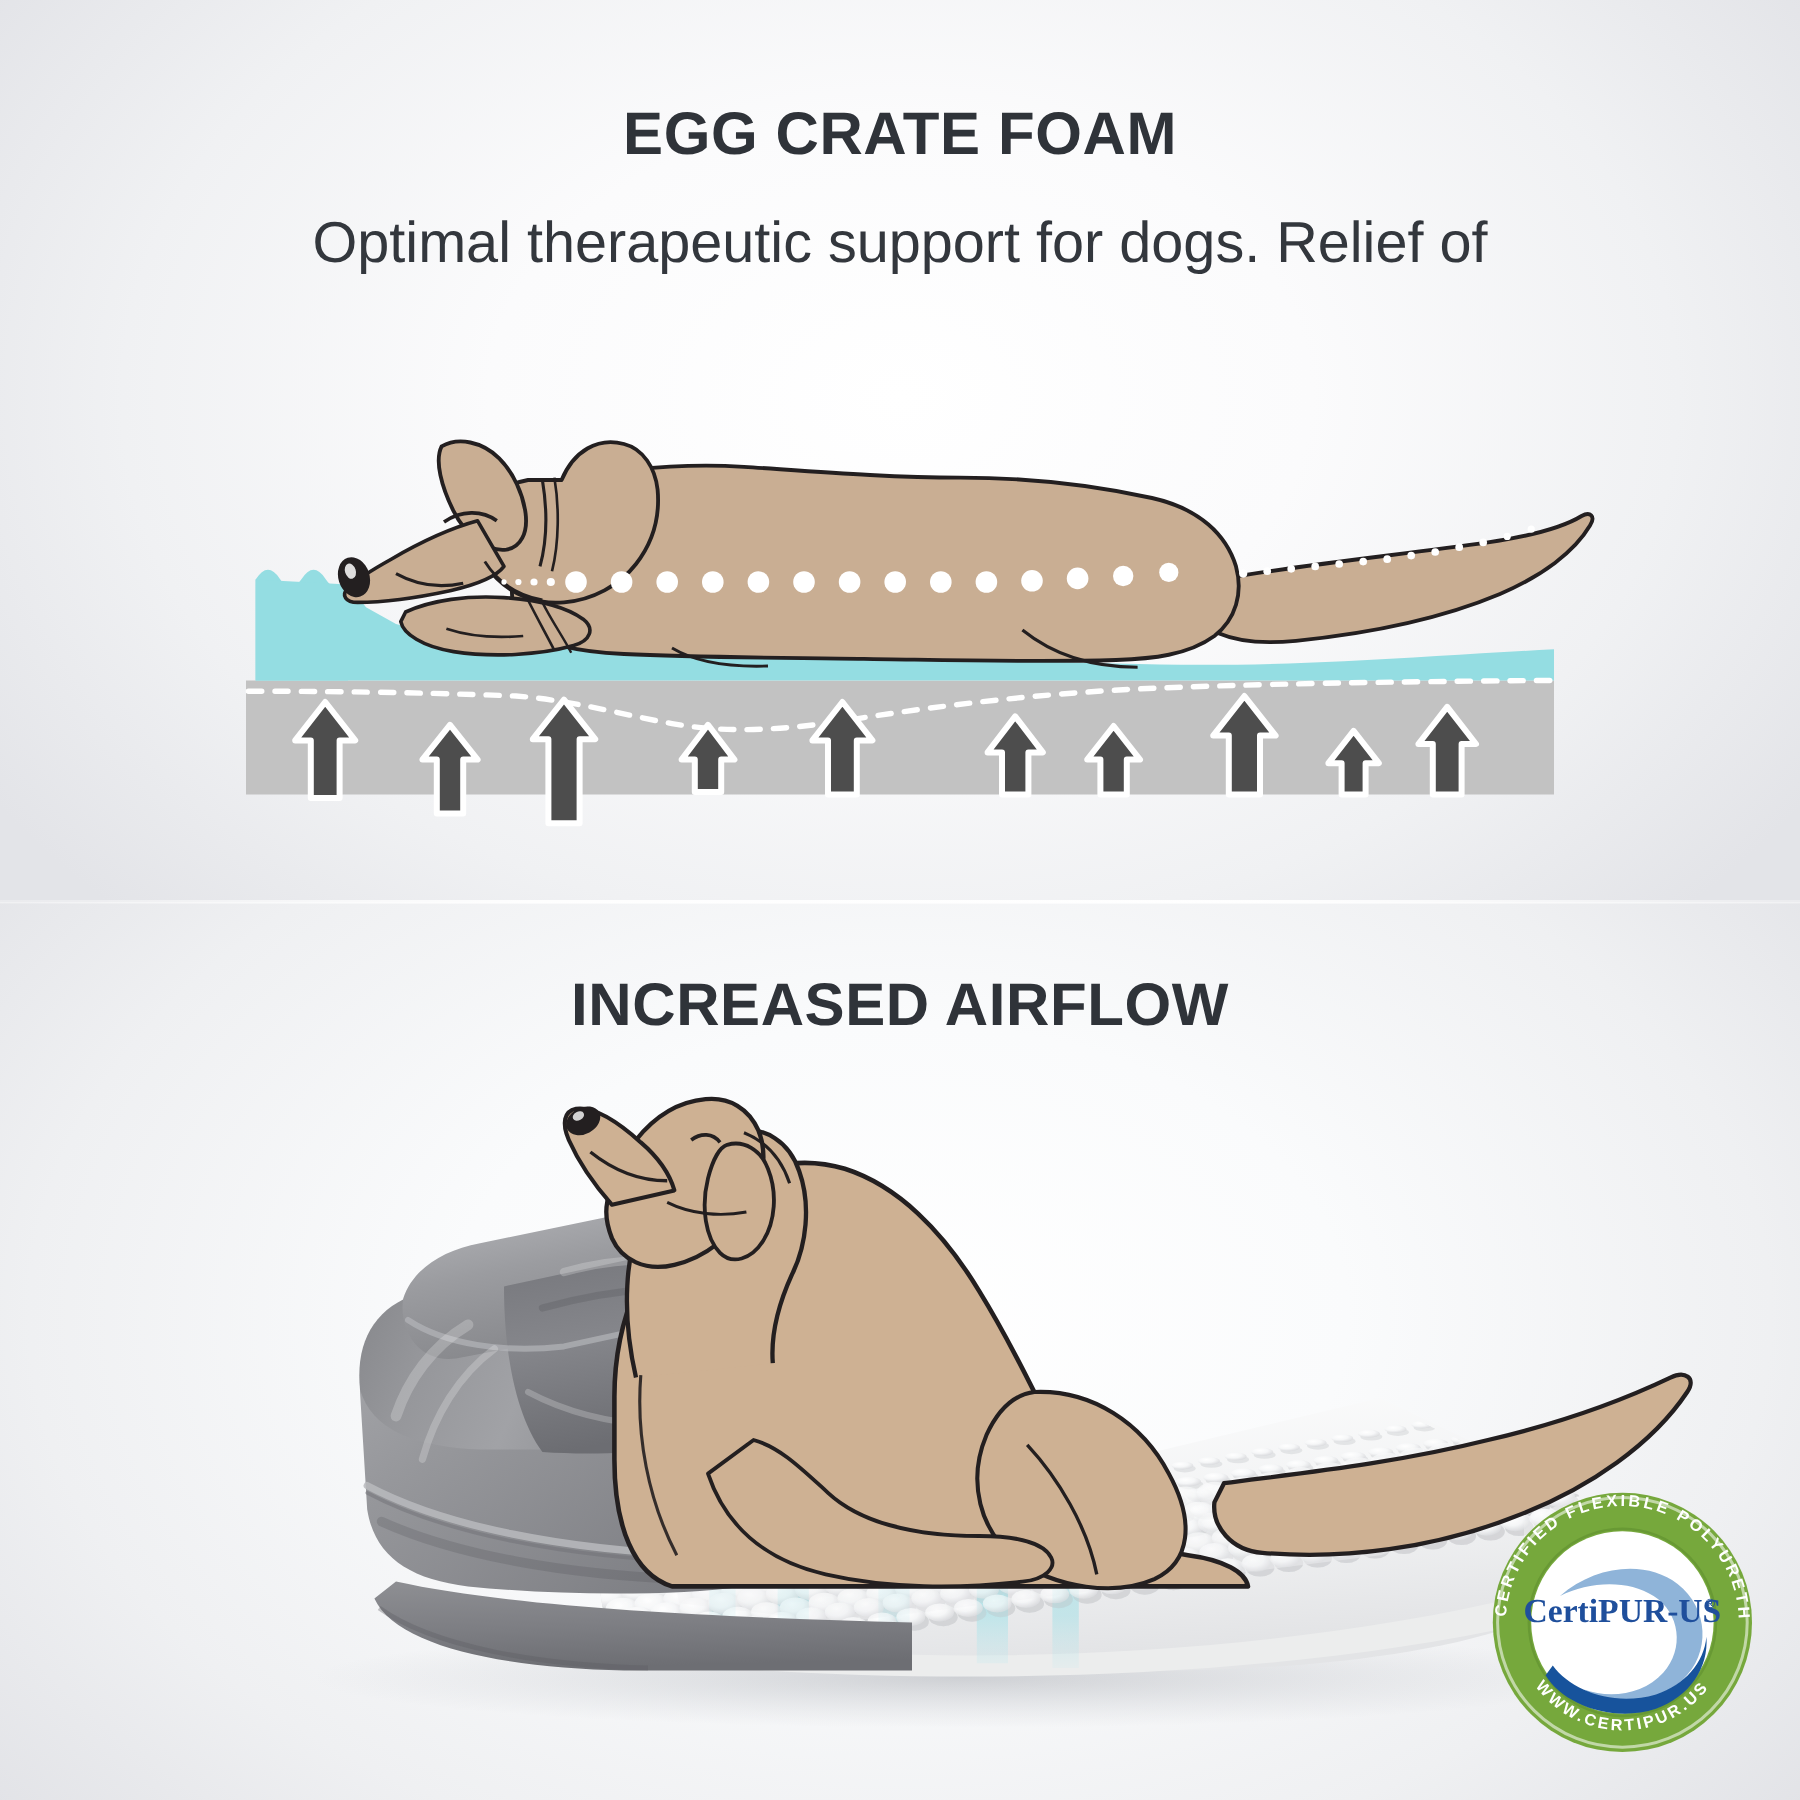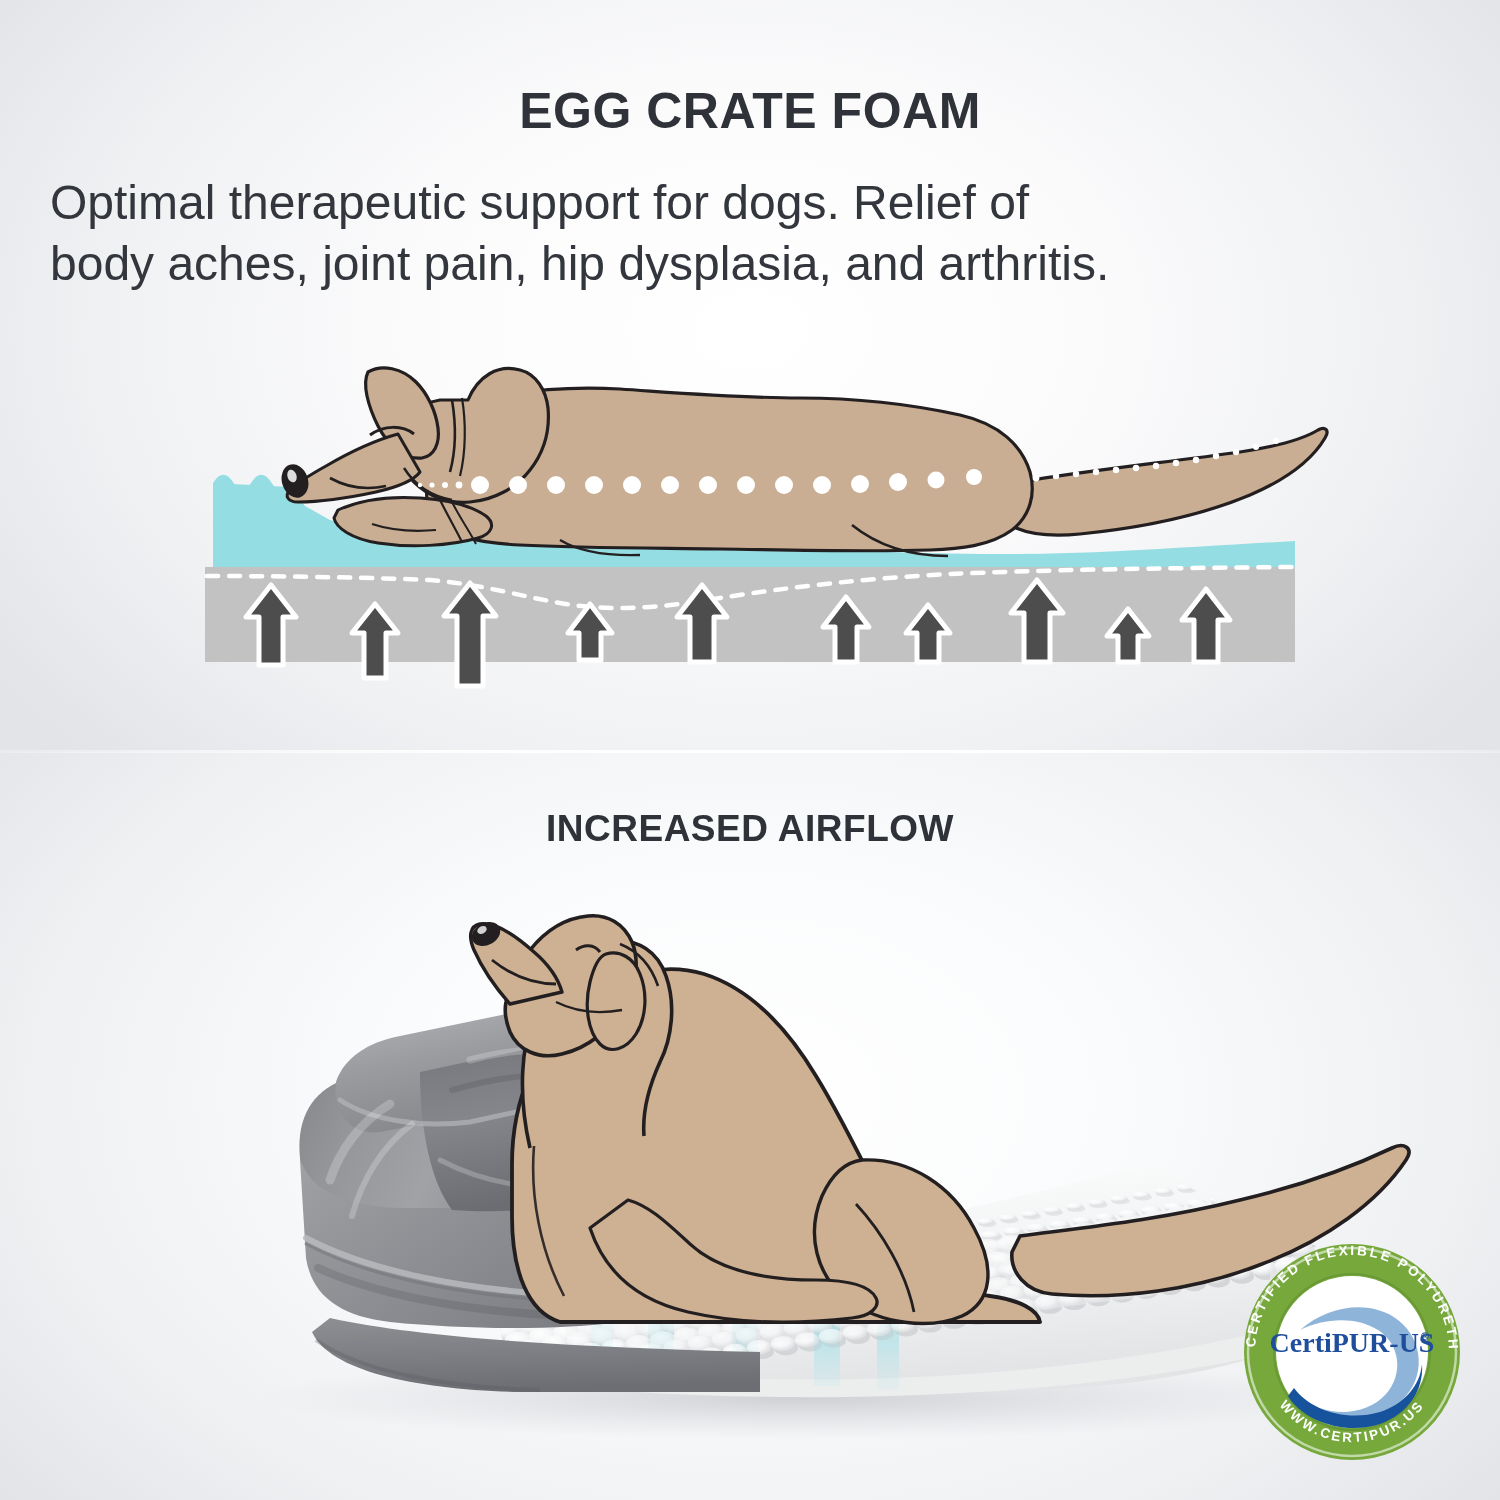--- a/index.html
+++ b/index.html
@@ -55,28 +55,28 @@
     font-weight: 700;
     letter-spacing: 0.5px;
     white-space: nowrap;
   }
   #top-title {
     top: 82px;
     font-size: 50px;
   }
   #bottom-title {
     top: 808px;
-    font-size: 37px;
+    font-size: 50px;
   }
   #subtitle {
     position: absolute;
     left: 50px;
     top: 172px;
     width: 1400px;
-    text-align: left;
+    text-align: center;
     color: #33373d;
     font-size: 48px;
     font-weight: 400;
     line-height: 1.28;
   }
   #subtitle .line { display: block; }
 
   
   svg.stage {
     position: absolute;
@@ -1669,18 +1669,17 @@
       <text font-family="'Liberation Sans', sans-serif" font-size="13.5" font-weight="700" fill="#ffffff" letter-spacing="2.4">
         <textPath href="#arcBottom" startOffset="50%" text-anchor="middle">WWW.CERTIPUR.US</textPath>
       </text>
     </g>
   </svg>
 
   <div class="headline" id="top-title">EGG CRATE FOAM</div>
 
   <div id="subtitle">
     <span class="line">Optimal therapeutic support for dogs. Relief of</span>
-    <span class="line">body aches, joint pain, hip dysplasia, and arthritis.</span>
   </div>
 
   <div class="headline" id="bottom-title">INCREASED AIRFLOW</div>
 
 </div>
 
 </body></html>

